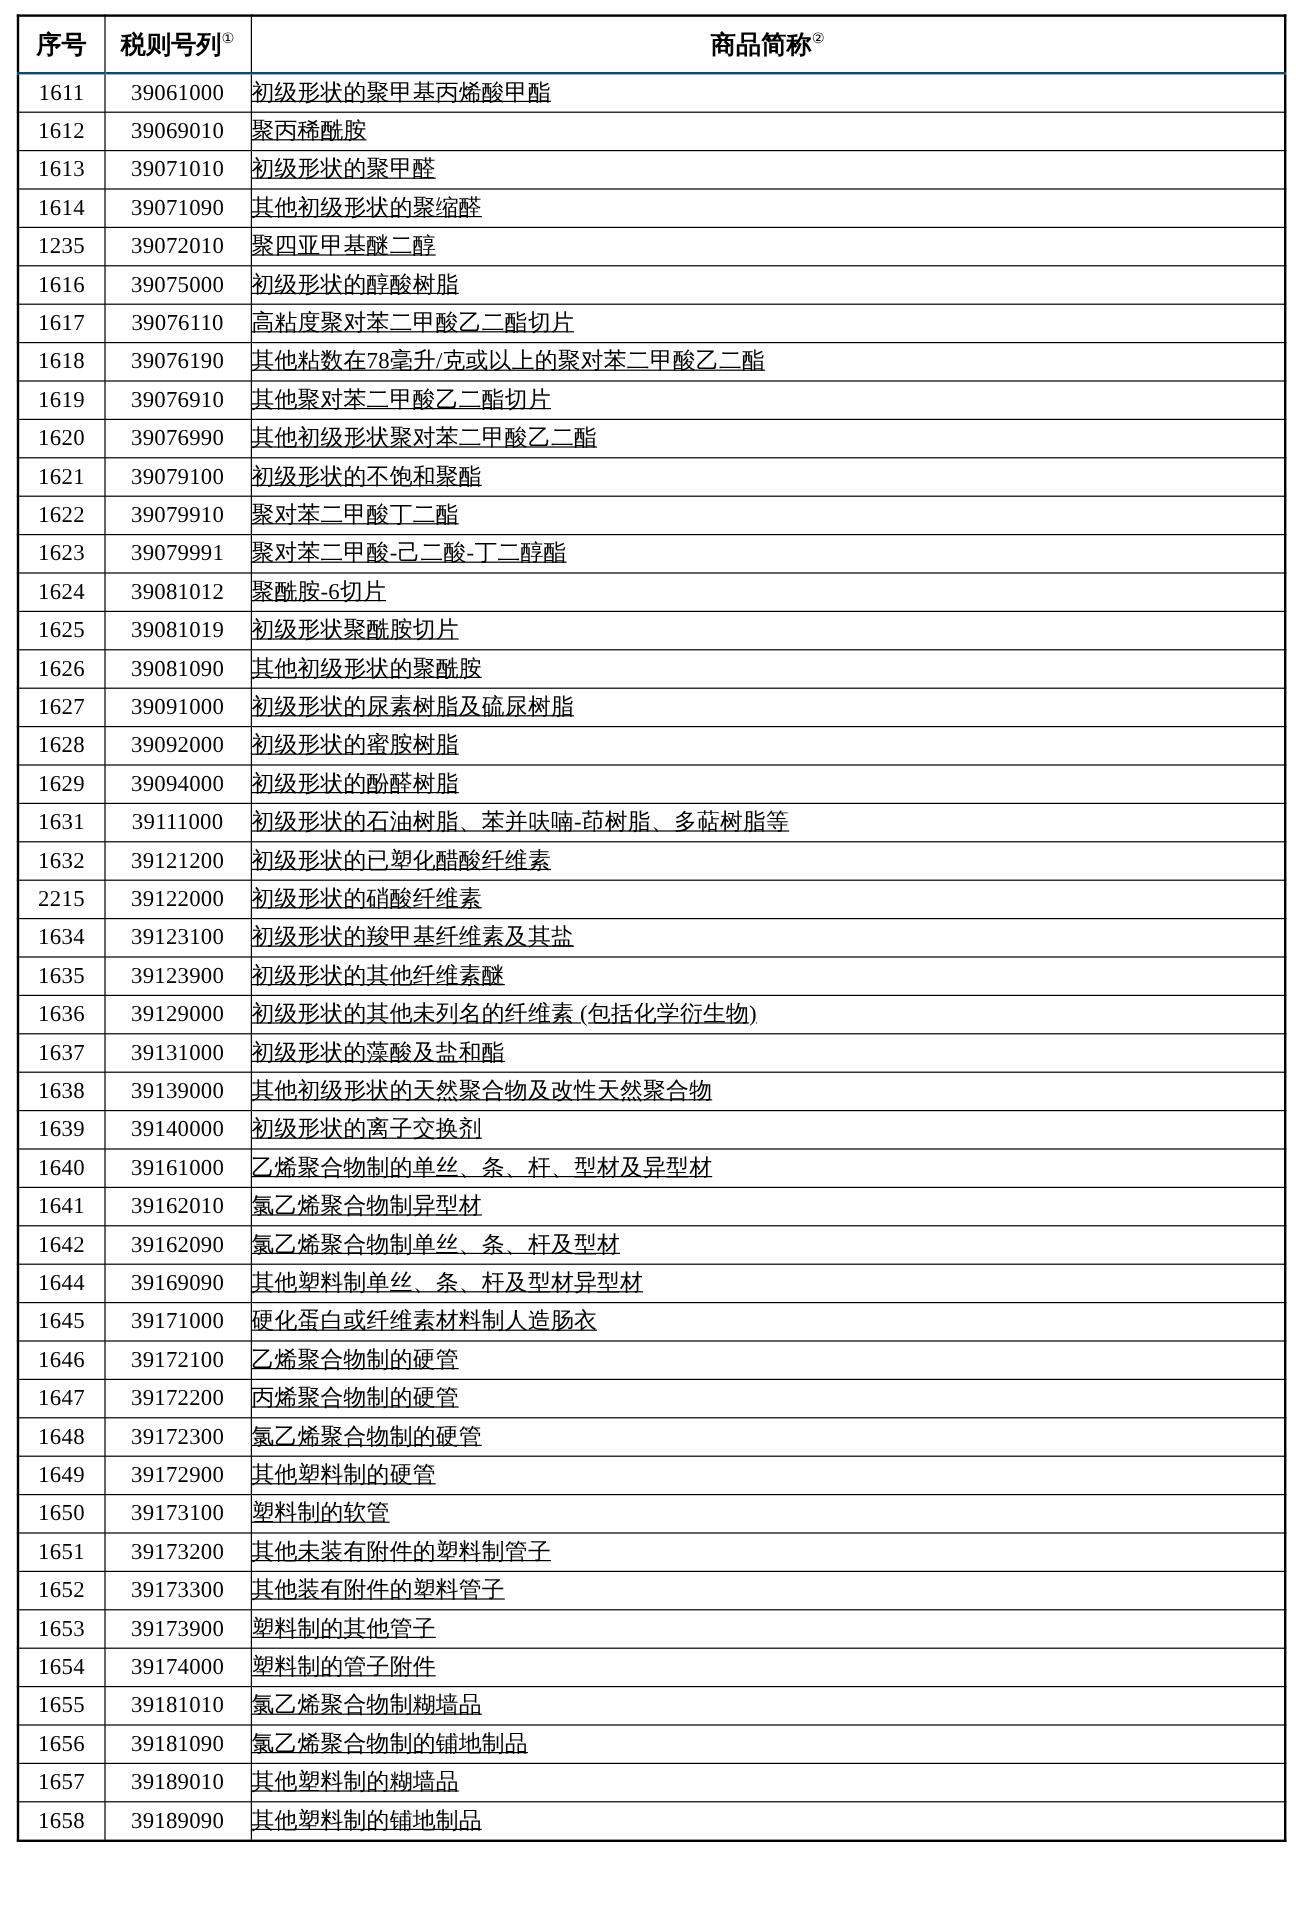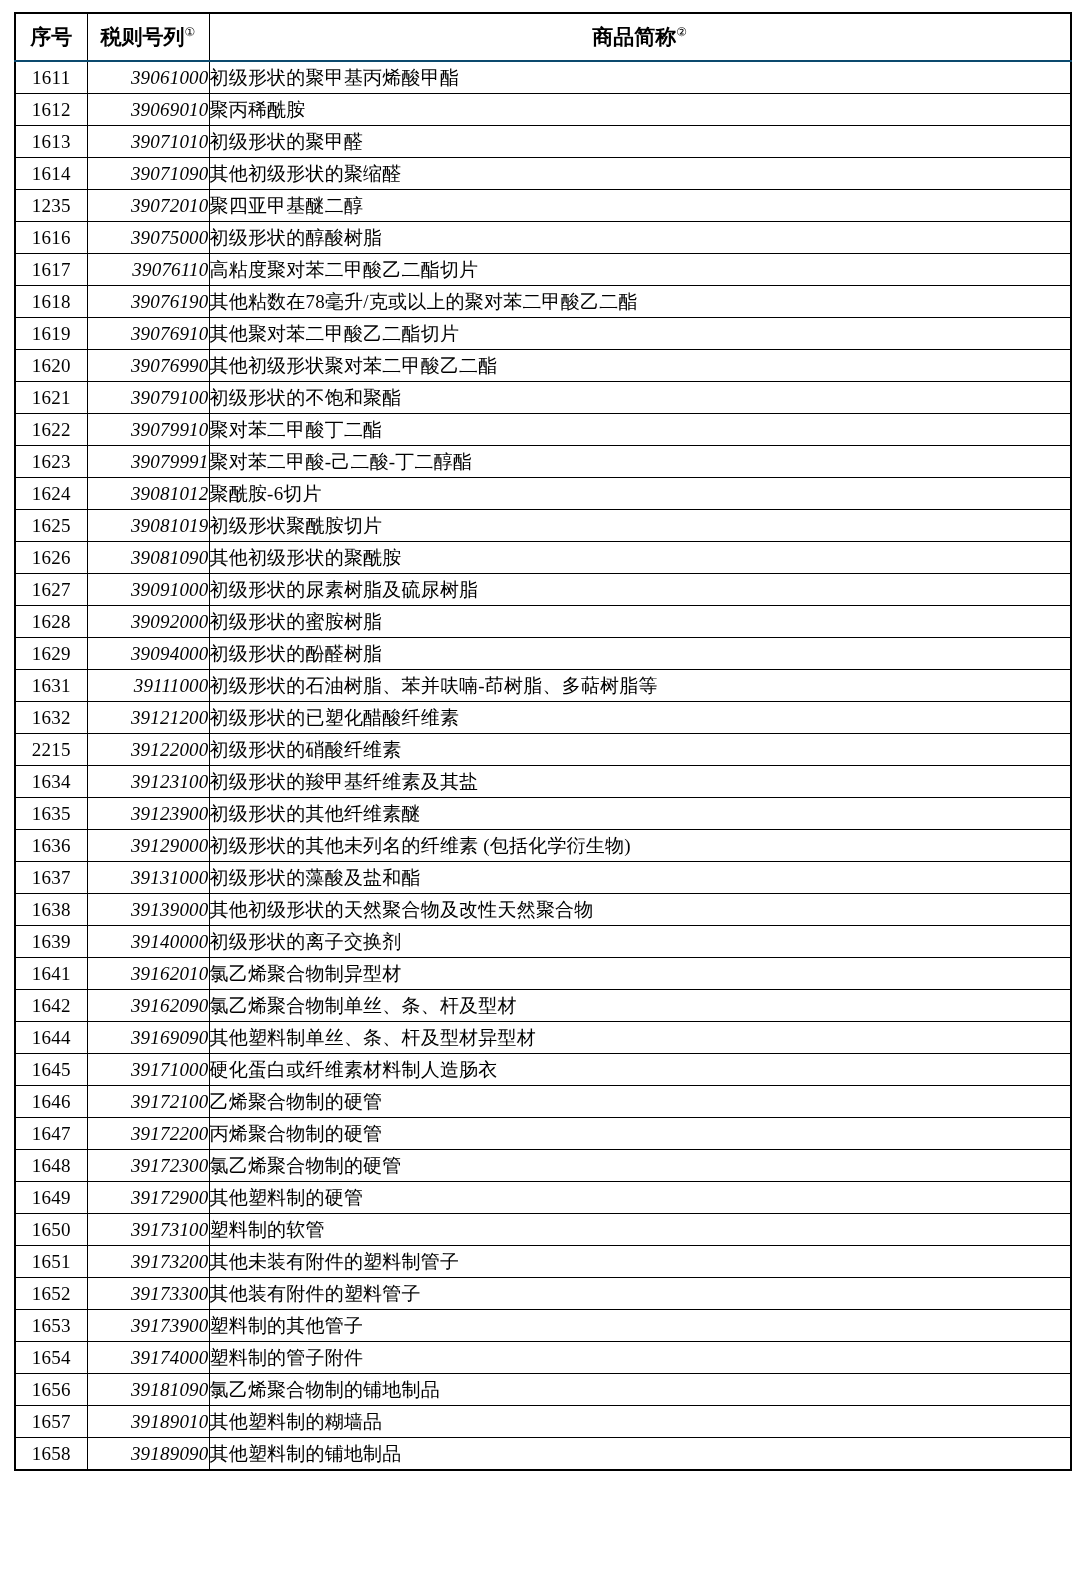--- a/index.html
+++ b/index.html
@@ -51,32 +51,32 @@
   table.tariff tbody td {
     height: 31px;
   }
   td.seq {
     text-align: center;
     font-size: 19.5px;
     letter-spacing: 0.3px;
     margin-left: 48px;
   }
   td.code {
-    text-align: right;
+    text-align: center;
     font-size: 19.5px;
     letter-spacing: 0.2px;
-    font-style: italic;
   }
   td.name {
     text-align: left;
     padding-left: 6px;
     font-size: 20px;
     letter-spacing: 0.2px;
     white-space: nowrap;
     overflow: hidden;
+    text-decoration: underline;
   }
 </style>
 </head>
 <body>
 
 <div class="page">
   <table class="tariff">
     <colgroup>
       <col class="c-seq">
       <col class="c-code">
@@ -224,20 +224,25 @@
           <td class="seq">1638</td>
           <td class="code">39139000</td>
           <td class="name">其他初级形状的天然聚合物及改性天然聚合物</td>
         </tr>
         <tr>
           <td class="seq">1639</td>
           <td class="code">39140000</td>
           <td class="name">初级形状的离子交换剂</td>
         </tr>
         <tr>
+          <td class="seq">1640</td>
+          <td class="code">39161000</td>
+          <td class="name">乙烯聚合物制的单丝、条、杆、型材及异型材</td>
+        </tr>
+        <tr>
           <td class="seq">1641</td>
           <td class="code">39162010</td>
           <td class="name">氯乙烯聚合物制异型材</td>
         </tr>
         <tr>
           <td class="seq">1642</td>
           <td class="code">39162090</td>
           <td class="name">氯乙烯聚合物制单丝、条、杆及型材</td>
         </tr>
         <tr>
@@ -287,20 +292,25 @@
         </tr>
         <tr>
           <td class="seq">1653</td>
           <td class="code">39173900</td>
           <td class="name">塑料制的其他管子</td>
         </tr>
         <tr>
           <td class="seq">1654</td>
           <td class="code">39174000</td>
           <td class="name">塑料制的管子附件</td>
+        </tr>
+        <tr>
+          <td class="seq">1655</td>
+          <td class="code">39181010</td>
+          <td class="name">氯乙烯聚合物制糊墙品</td>
         </tr>
         <tr>
           <td class="seq">1656</td>
           <td class="code">39181090</td>
           <td class="name">氯乙烯聚合物制的铺地制品</td>
         </tr>
         <tr>
           <td class="seq">1657</td>
           <td class="code">39189010</td>
           <td class="name">其他塑料制的糊墙品</td>

